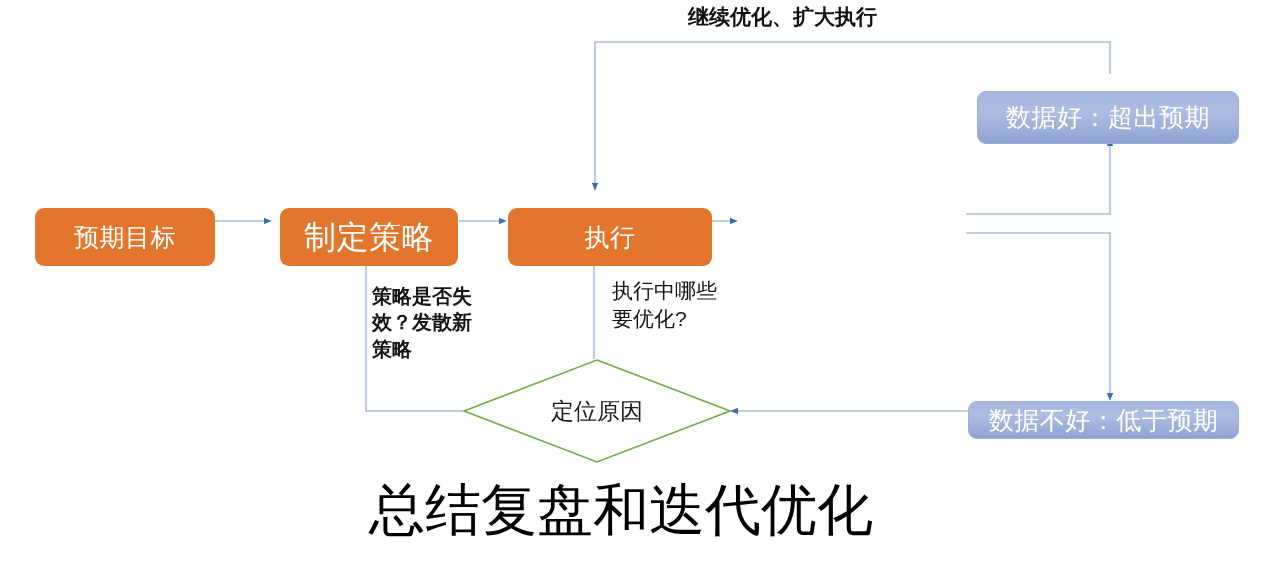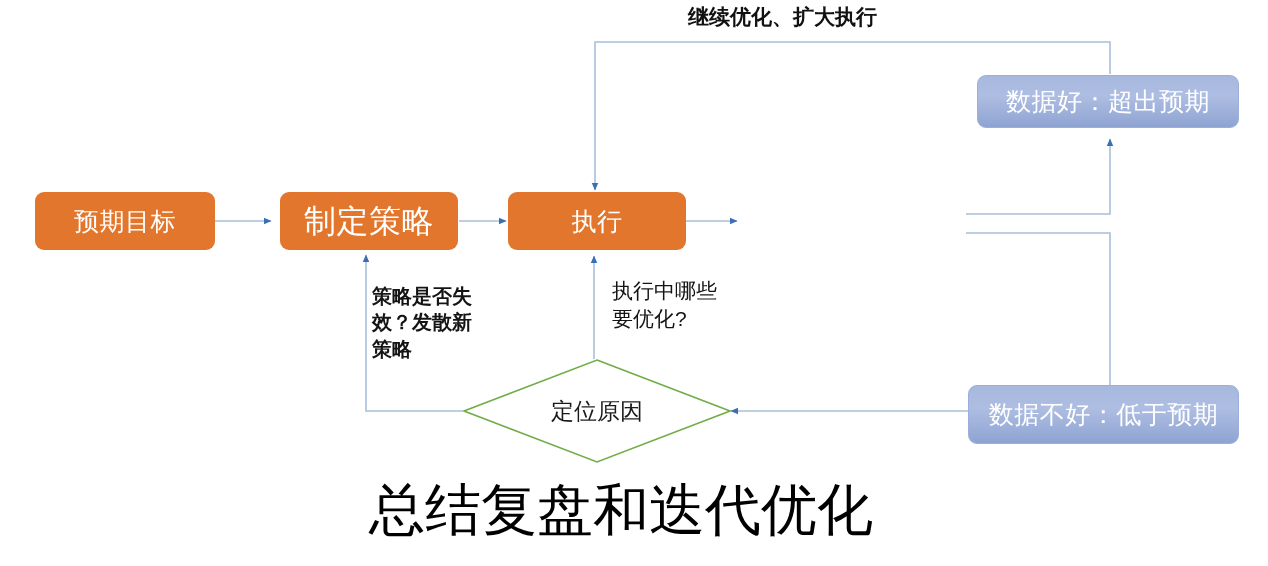--- a/index.html
+++ b/index.html
@@ -25,20 +25,21 @@
   .node{
     position:absolute;
     box-sizing:border-box;
     display:flex;
     align-items:center;
     justify-content:center;
     border-radius:9px;
     color:#ffffff;
     white-space:nowrap;
     letter-spacing:0.5px;
+    margin-top:16px;
   }
   .node-orange{
     background:#E2762C;
   }
   .node-blue{
     background:linear-gradient(180deg,#A7B8DE 0%,#AEBDE2 38%,#9DB0DA 72%,#8FA3D2 100%);
     border:1px solid #9CAEDA;
   }
   .node-label{
     display:block;
@@ -130,30 +131,30 @@
   <div class="edge-label" style="left:688px; top:6px; font-size:21px;">继续优化、扩大执行</div>
 
   <div class="node node-orange" style="left:35px; top:192px; width:180px; height:58px;">
     <span class="node-label" style="font-size:25px;">预期目标</span>
   </div>
 
   <div class="node node-orange" style="left:280px; top:192px; width:178px; height:58px;">
     <span class="node-label" style="font-size:32px;">制定策略</span>
   </div>
 
-  <div class="node node-orange" style="left:508px; top:192px; width:178px; height:58px;">
+  <div class="node node-orange" style="left:508px; top:192px; width:204px; height:58px;">
     <span class="node-label" style="font-size:25px;">执行</span>
   </div>
 
 
   <div class="node node-blue" style="left:977px; top:75px; width:262px; height:53px;">
     <span class="node-label" style="font-size:25px;">数据好：超出预期</span>
   </div>
 
-  <div class="node node-blue" style="left:968px; top:385px; width:271px; height:59px;">
+  <div class="node node-blue" style="left:968px; top:385px; width:271px; height:38px;">
     <span class="node-label" style="font-size:25px;">数据不好：低于预期</span>
   </div>
 
   <div class="diamond-wrap" style="left:463px; top:359px; width:268px; height:104px;">
     <svg class="diamond-shape" viewBox="0 0 268 104" xmlns="http://www.w3.org/2000/svg" preserveAspectRatio="none">
       <polygon points="134,1 267,52 134,103 1,52" fill="#ffffff" stroke="#70AD47" stroke-width="1.6"></polygon>
     </svg>
     <span class="diamond-text" style="font-size:23px;">定位原因</span>
   </div>
 

